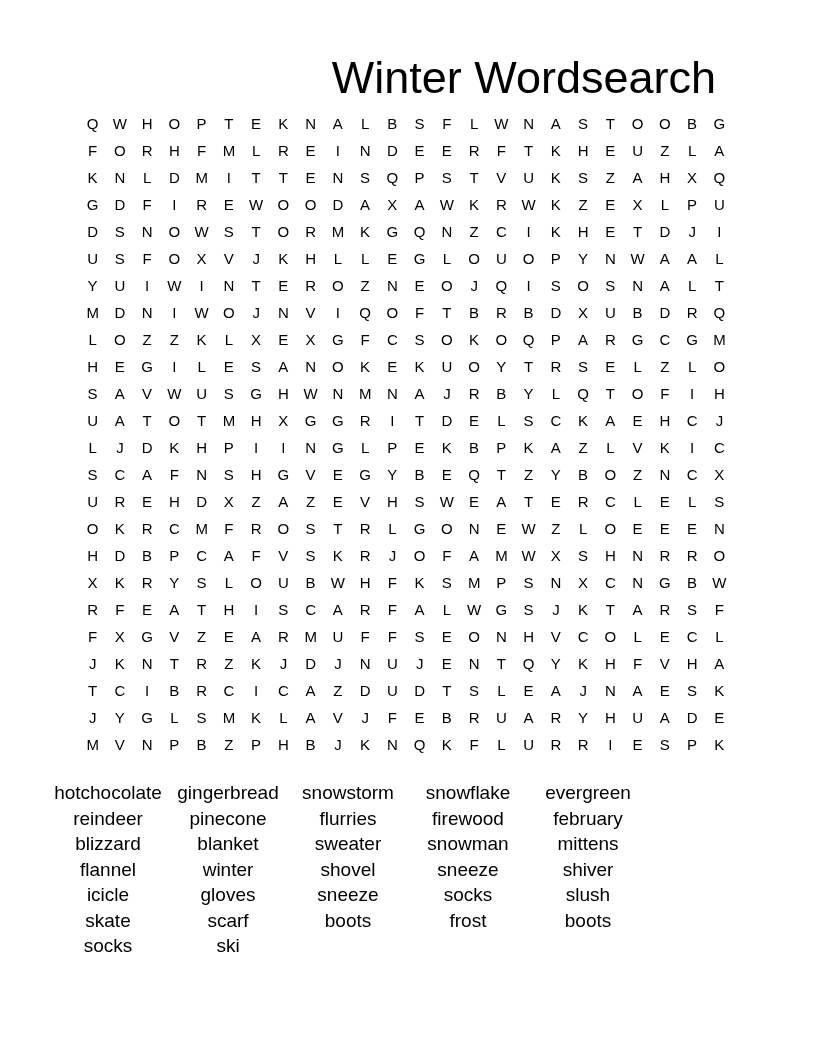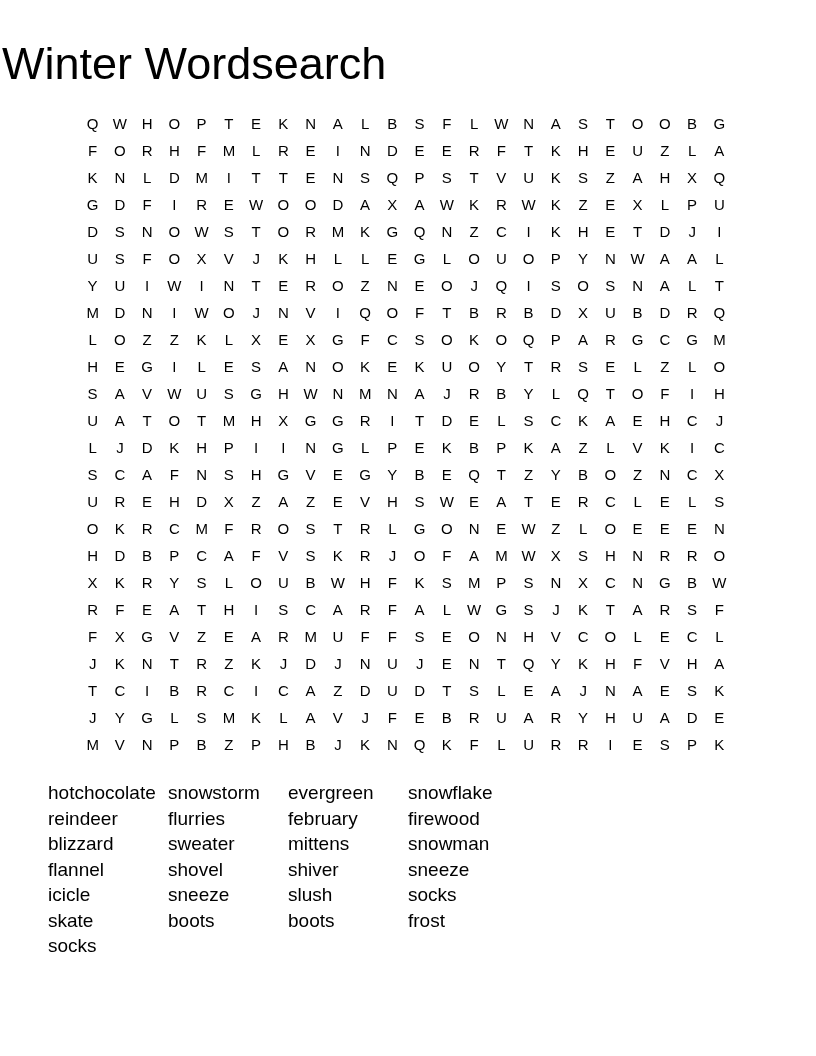--- a/index.html
+++ b/index.html
@@ -17,25 +17,25 @@
   }
   .page {
     position: absolute;
     inset: 0;
   }
   .title {
     position: absolute;
     top: 36px;
     left: 0;
     width: 700px;
-    text-align: left;
+    text-align: right;
     font-size: 45px;
     font-weight: 400;
     letter-spacing: 0px;
-    margin: 2px;
+    margin: 16px;
     color: #000000;
   }
   .grid {
     position: absolute;
     left: 79px;
     top: 110px;
     width: 656px;
   }
   .grid-row {
     display: flex;
@@ -60,20 +60,21 @@
   }
   .word-col {
     width: 120px;
     flex: 0 0 auto;
   }
   .word {
     font-size: 19px;
     line-height: 25.5px;
     color: #000000;
     white-space: nowrap;
+    text-align: center;
   }
 </style>
 </head>
 <body>
 
 <div class="page">
   <h1 class="title">Winter Wordsearch</h1>
   <div class="grid">
       <div class="grid-row">
         <span class="cell">Q</span>
@@ -704,37 +705,46 @@
       <div class="word-col">
         <div class="word">hotchocolate</div>
         <div class="word">reindeer</div>
         <div class="word">blizzard</div>
         <div class="word">flannel</div>
         <div class="word">icicle</div>
         <div class="word">skate</div>
         <div class="word">socks</div>
       </div>
       <div class="word-col">
+        <div class="word">gingerbread</div>
+        <div class="word">pinecone</div>
+        <div class="word">blanket</div>
+        <div class="word">winter</div>
+        <div class="word">gloves</div>
+        <div class="word">scarf</div>
+        <div class="word">ski</div>
+      </div>
+      <div class="word-col">
         <div class="word">snowstorm</div>
         <div class="word">flurries</div>
         <div class="word">sweater</div>
         <div class="word">shovel</div>
         <div class="word">sneeze</div>
         <div class="word">boots</div>
+      </div>
+      <div class="word-col">
+        <div class="word">snowflake</div>
+        <div class="word">firewood</div>
+        <div class="word">snowman</div>
+        <div class="word">sneeze</div>
+        <div class="word">socks</div>
+        <div class="word">frost</div>
       </div>
       <div class="word-col">
         <div class="word">evergreen</div>
         <div class="word">february</div>
         <div class="word">mittens</div>
         <div class="word">shiver</div>
         <div class="word">slush</div>
         <div class="word">boots</div>
       </div>
-      <div class="word-col">
-        <div class="word">snowflake</div>
-        <div class="word">firewood</div>
-        <div class="word">snowman</div>
-        <div class="word">sneeze</div>
-        <div class="word">socks</div>
-        <div class="word">frost</div>
-      </div>
     </div>
 </div>
 
 </body></html>

